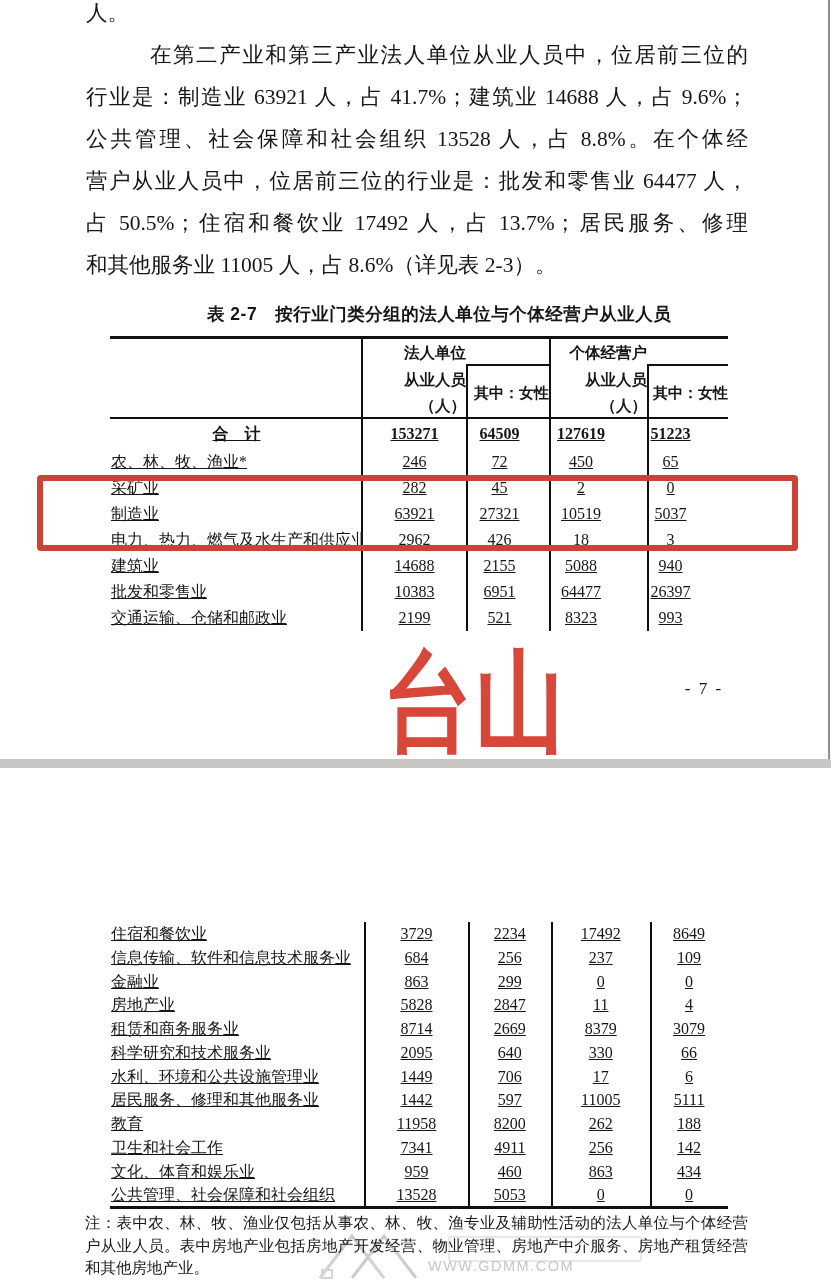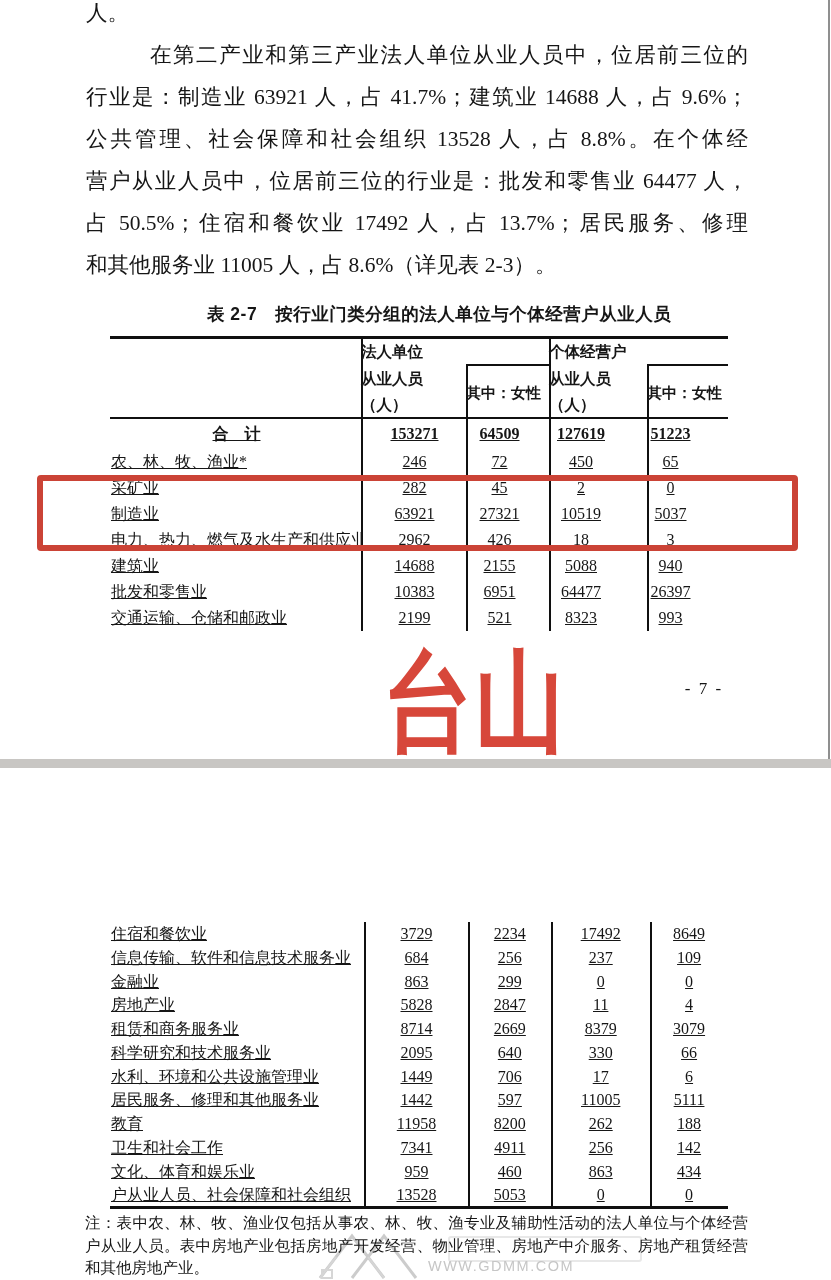--- a/index.html
+++ b/index.html
@@ -11,22 +11,22 @@
   .para{position:absolute;left:86px;top:-8px;width:662px;font-size:21.5px;}
   .para .line{height:42px;line-height:42px;text-align:justify;text-align-last:justify;white-space:nowrap;}
   .para .line.first,.para .line.last{text-align-last:left;}
   .para .line.indent{padding-left:64px;}
   
   .tbl-title{position:absolute;left:207px;top:302px;font-family:"Liberation Sans","DejaVu Sans",sans-serif;
     font-weight:bold;font-size:17.5px;letter-spacing:.5px;}
   
   .hline,.vline{position:absolute;background:#101010;}
   
-  .hdr{position:absolute;font-family:Liberation Mono, monospace;font-weight:bold;
-    font-size:15.5px;text-align:left;}
+  .hdr{position:absolute;font-family:Liberation Serif, serif;font-weight:bold;
+    font-size:15.5px;text-align:right;}
   .hdr .hl{line-height:26.5px;height:26.5px;}
   
   .tbody{position:absolute;left:110px;width:618px;}
   .trow{display:flex;font-size:16px;text-decoration:underline;}
   .trow span{display:block;}
   .cl{text-align:left;padding-left:1px;overflow:hidden;white-space:nowrap;}
   .cv{text-align:center;}
   .p1 .cl{width:251px;} .p1 .c1{width:105px;} .p1 .c2{width:65px;} .p1 .c3{width:98px;} .p1 .c4{width:81px;}
   .p2 .cl{width:254px;} .p2 .c1{width:104px;} .p2 .c2{width:83px;} .p2 .c3{width:99px;} .p2 .c4{width:78px;}
   .trow.total{height:30px;line-height:30px;font-weight:bold;}
@@ -242,21 +242,21 @@
       <span class="cv c4">142</span>
     </div>
     <div class="trow data">
       <span class="cl">文化、体育和娱乐业</span>
       <span class="cv c1">959</span>
       <span class="cv c2">460</span>
       <span class="cv c3">863</span>
       <span class="cv c4">434</span>
     </div>
     <div class="trow data">
-      <span class="cl">户从业人员、社会保障和社会组织</span>
+      <span class="cl">公共管理、社会保障和社会组织</span>
       <span class="cv c1">13528</span>
       <span class="cv c2">5053</span>
       <span class="cv c3">0</span>
       <span class="cv c4">0</span>
     </div>
   </div>
 
   <div class="note">
     <div class="nline">注：表中农、林、牧、渔业仅包括从事农、林、牧、渔专业及辅助性活动的法人单位与个体经营</div>
     <div class="nline">户从业人员。表中房地产业包括房地产开发经营、物业管理、房地产中介服务、房地产租赁经营</div>

